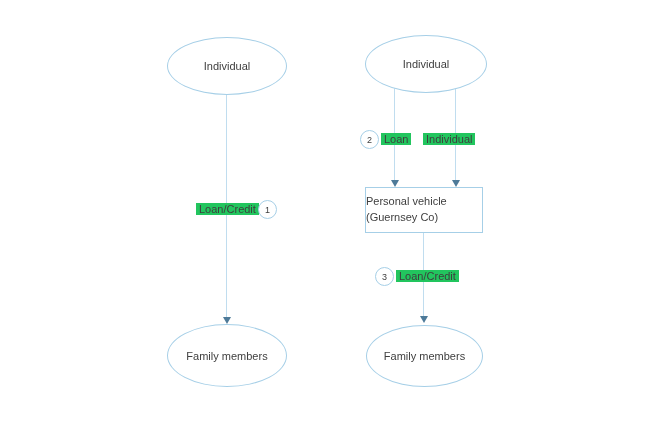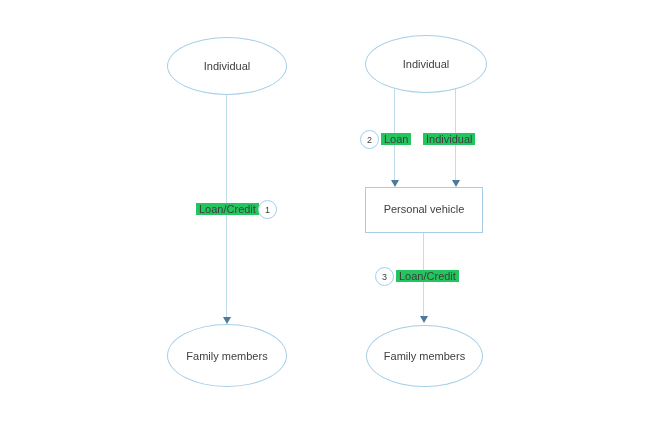--- a/index.html
+++ b/index.html
@@ -28,21 +28,21 @@
     color: #3e3e3e;
     z-index: 2;
   }
 
   .node-rect {
     position: absolute;
     border: 1px solid #a6cfe7;
     background: #ffffff;
     display: flex;
     flex-direction: column;
-    align-items: center;
+    align-items: flex-start;
     justify-content: center;
     text-align: center;
     line-height: 1.45;
     z-index: 2;
   }
 
   .vline {
     position: absolute;
     width: 1px;
     background: #c0ddef;
@@ -125,20 +125,21 @@
     <div class="num-circle" style="left:360px; top:130px;">
       <span>2</span>
     </div>
 
     <div class="edge-label" style="left:381px; top:133px;">Loan</div>
 
     <div class="edge-label" style="left:423px; top:133px;">Individual</div>
 
     <div class="node-rect" style="left:365px; top:187px; width:118px; height:46px;">
       <span>Personal vehicle</span>
+      <span>(Guernsey Co)</span>
     </div>
 
     <div class="vline" style="left:423px; top:233px; height:84px;"></div>
 
     <div class="arrow-down" style="left:420px; top:316px;"></div>
 
     <div class="num-circle" style="left:375px; top:267px;">
       <span>3</span>
     </div>
 

